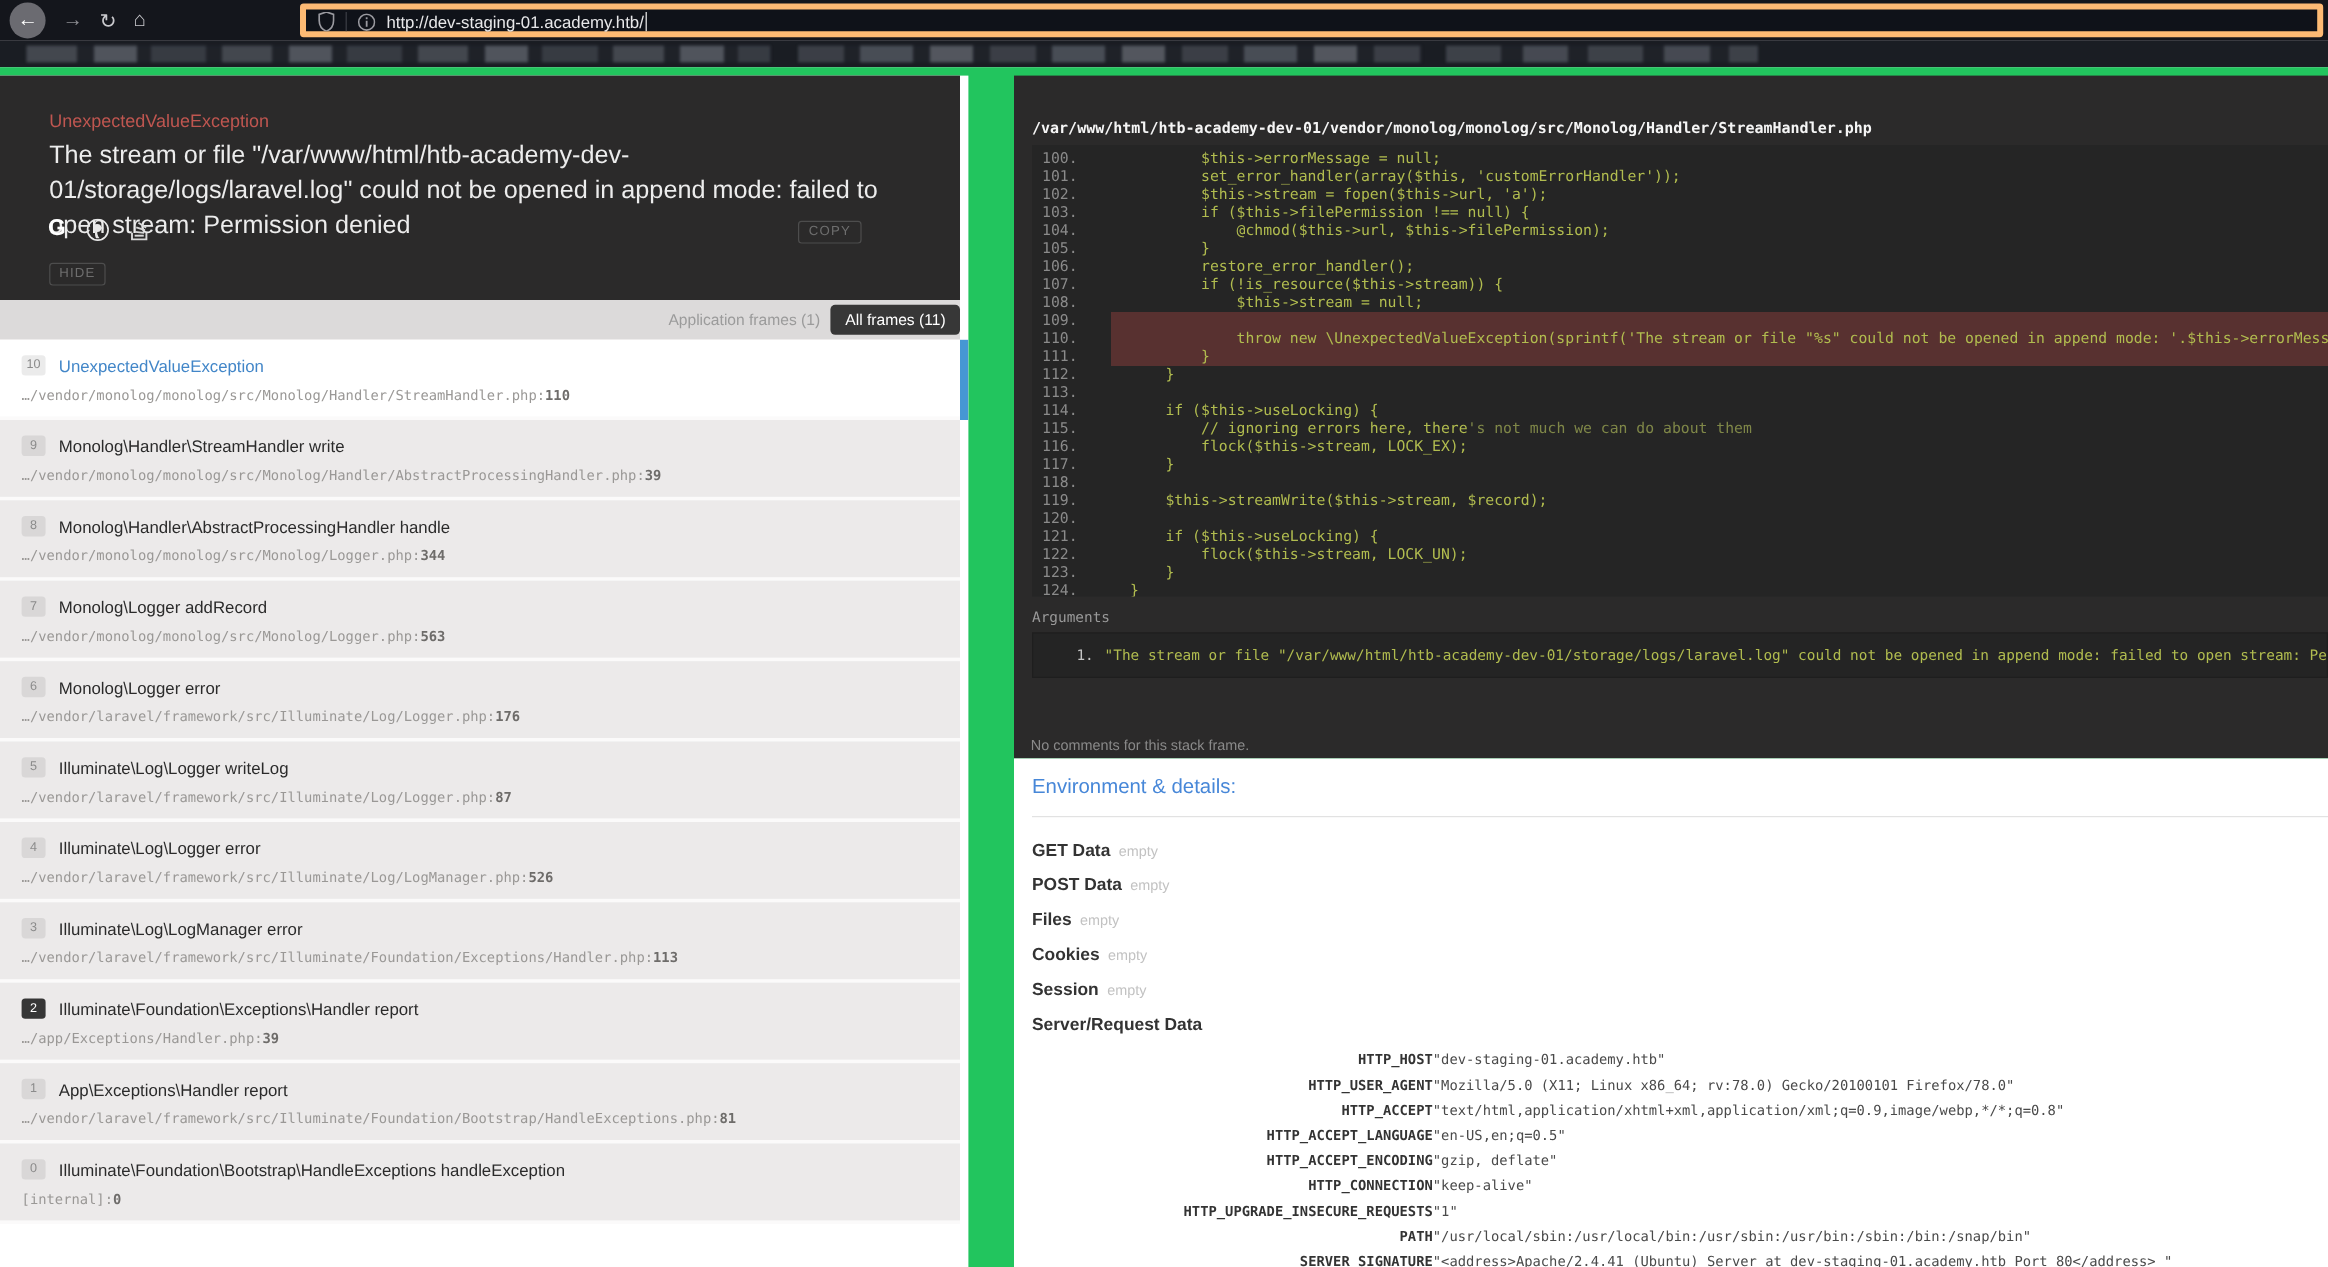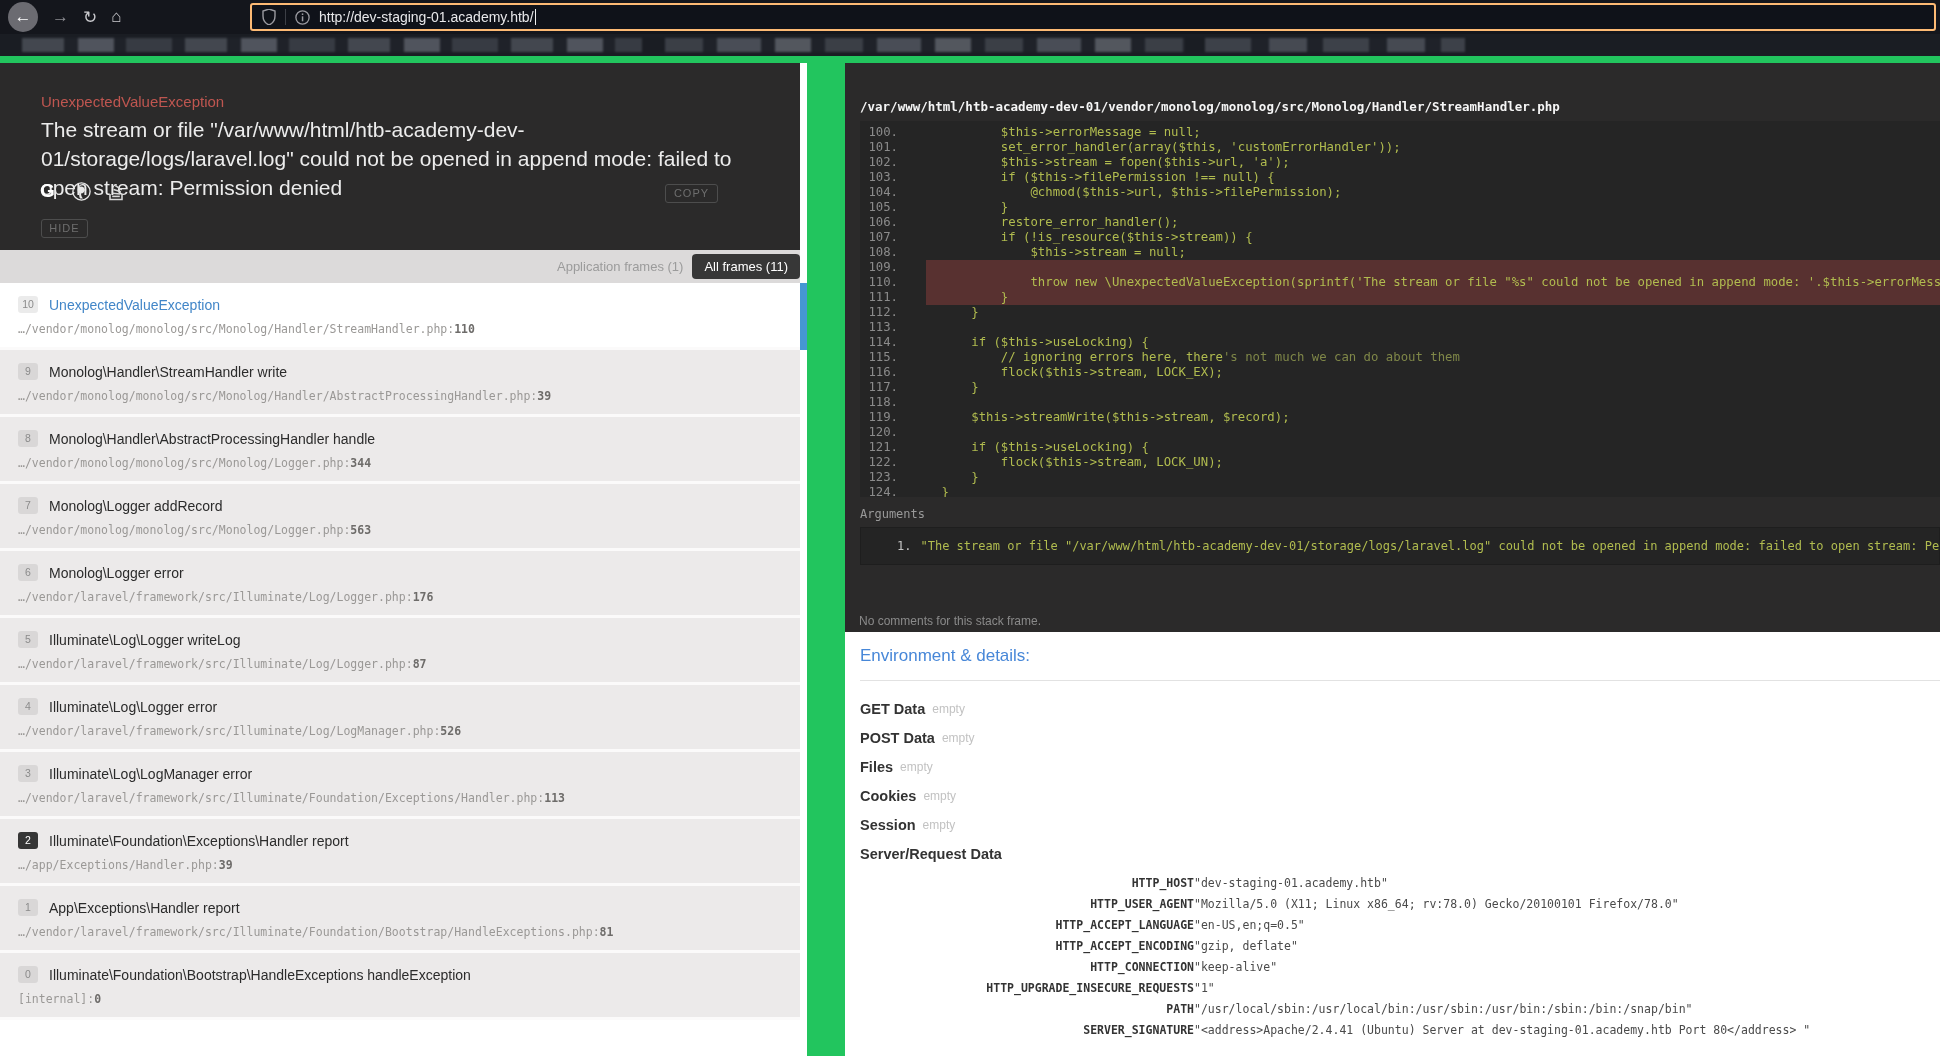--- a/index.html
+++ b/index.html
@@ -7,21 +7,21 @@
               font-family:"Liberation Sans", sans-serif; }
 
   
   .chrome { position:absolute; left:0; top:0; width:1940px; height:34px; background:#14161c; }
   .nav-btns { position:absolute; left:8px; top:0; height:34px; display:flex; align-items:center; gap:14px; }
   .circle-btn { width:30px; height:30px; border-radius:50%; background:#6b6b71; color:#fff;
                 display:flex; align-items:center; justify-content:center; font-size:17px; }
   .nav-glyph { color:#c9c9cd; font-size:17px; }
   .nav-glyph.dim { color:#8e8e93; }
   .url-bar { position:absolute; left:250px; top:3px; right:4px; height:28px; background:#0f1219;
-             border:2px solid #fdba74; border-radius:3px; display:flex; align-items:center; padding:0 10px; }
+             border:5px solid #fdba74; border-radius:3px; display:flex; align-items:flex-end; padding:0 10px; }
   .url-icon { display:flex; align-items:center; margin-right:9px; }
   .url-sep { width:1px; height:16px; background:#3c3f46; margin-right:9px; }
   .url-text { color:#e8e8ea; font-size:14px; white-space:nowrap; }
   .caret { display:inline-block; width:1px; height:16px; background:#f0f0f0; vertical-align:middle; margin-left:1px; }
 
   
   .bookmarks { position:absolute; left:0; top:34px; width:1940px; height:22px; background:#1a1d23; overflow:hidden; }
   .bm-strip { position:absolute; top:4px; height:14px; filter:blur(1.3px); opacity:.92; }
   .bm1 { left:22px;  width:620px; background:repeating-linear-gradient(90deg,#474b53 0 42px,#20232a 42px 56px,#555962 56px 92px,#20232a 92px 104px,#3a3e46 104px 150px,#20232a 150px 163px); }
   .bm2 { left:665px; width:520px; background:repeating-linear-gradient(90deg,#3e424a 0 38px,#20232a 38px 52px,#4d525b 52px 96px,#20232a 96px 110px,#585c64 110px 146px,#20232a 146px 160px); }
@@ -392,20 +392,24 @@
       <div class="server-table">
           <div class="srv-row">
     <span class="srv-key">HTTP_HOST</span>
     <span class="srv-val">"dev-staging-01.academy.htb"</span>
   </div>
           <div class="srv-row">
     <span class="srv-key">HTTP_USER_AGENT</span>
     <span class="srv-val">"Mozilla/5.0 (X11; Linux x86_64; rv:78.0) Gecko/20100101 Firefox/78.0"</span>
   </div>
           <div class="srv-row">
+    <span class="srv-key">HTTP_ACCEPT</span>
+    <span class="srv-val">"text/html,application/xhtml+xml,application/xml;q=0.9,image/webp,*/*;q=0.8"</span>
+  </div>
+          <div class="srv-row">
     <span class="srv-key">HTTP_ACCEPT_LANGUAGE</span>
     <span class="srv-val">"en-US,en;q=0.5"</span>
   </div>
           <div class="srv-row">
     <span class="srv-key">HTTP_ACCEPT_ENCODING</span>
     <span class="srv-val">"gzip, deflate"</span>
   </div>
           <div class="srv-row">
     <span class="srv-key">HTTP_CONNECTION</span>
     <span class="srv-val">"keep-alive"</span>

